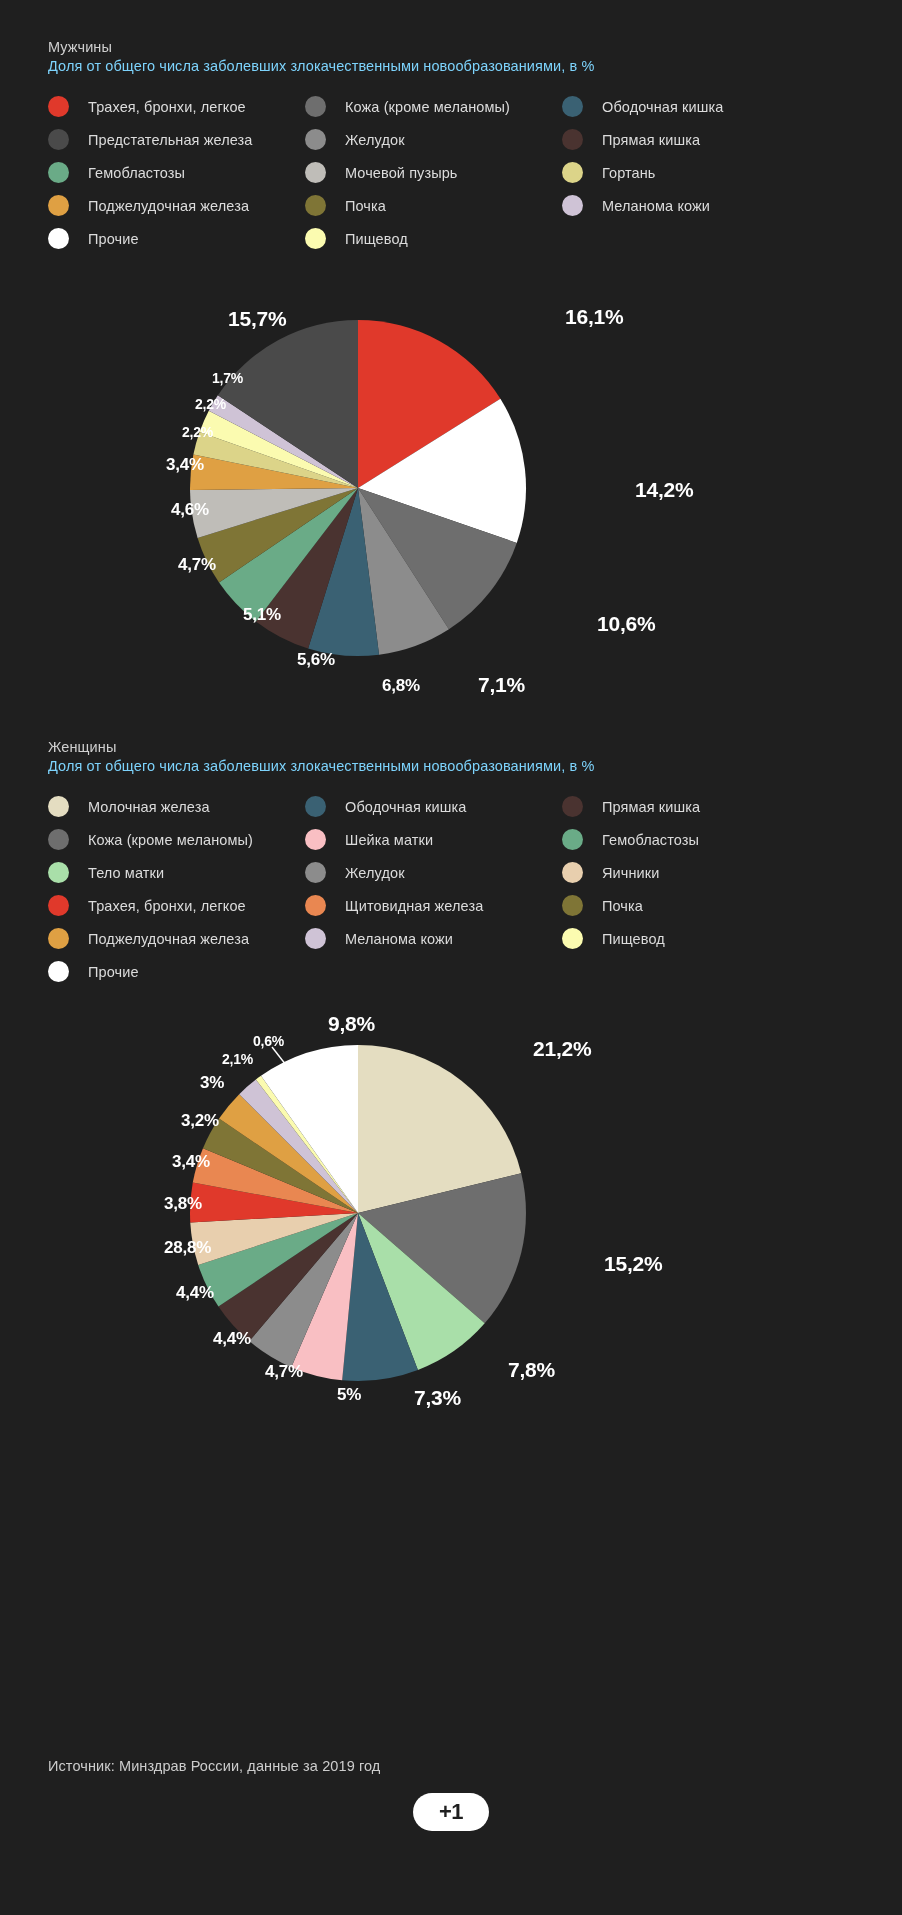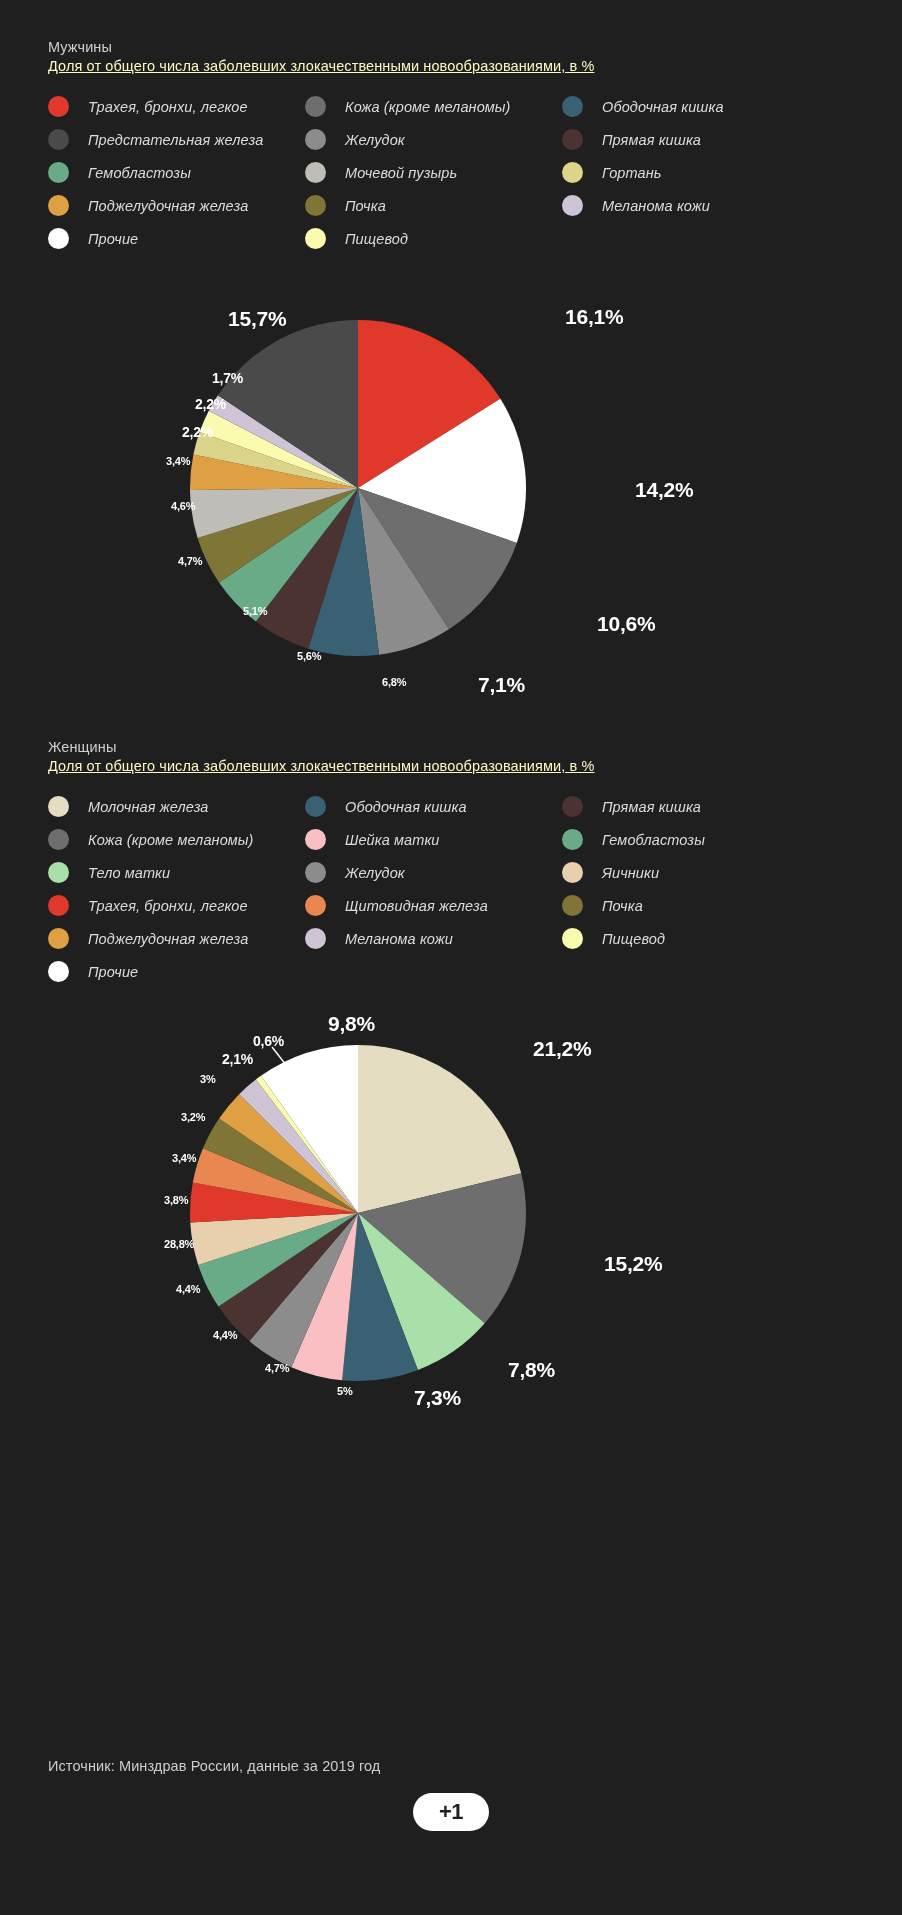--- a/index.html
+++ b/index.html
@@ -20,38 +20,36 @@
   .section-head { position: absolute; left: 48px; }
   .sec-title {
     font-size: 14.5px;
     color: #cfcfcf;
     letter-spacing: .1px;
     line-height: 19px;
     white-space: nowrap;
   }
   .sec-sub {
     font-size: 14.5px;
-    color: #fef9c3;
+    color: #7dd3fc;
     letter-spacing: .1px;
     line-height: 19px;
     white-space: nowrap;
-    text-decoration: underline;
   }
 
   
   .legend { position: absolute; left: 48px; width: 810px; }
   .legend-col {
     position: absolute;
     top: 0;
   }
   .legend-item {
     display: flex;
     align-items: center;
     height: 33px;
-    font-style: italic;
   }
   .swatch {
     width: 21px;
     height: 21px;
     border-radius: 50%;
     flex: 0 0 21px;
   }
   .legend-label {
     margin-left: 19px;
     font-size: 14.5px;
@@ -65,21 +63,21 @@
   .pie { display: block; }
 
   .pct {
     position: absolute;
     color: #ffffff;
     font-weight: bold;
     white-space: nowrap;
     letter-spacing: -0.2px;
   }
   .pct.big  { font-size: 21px; }
-  .pct.mid  { font-size: 11px; }
+  .pct.mid  { font-size: 17px; }
   .pct.sml  { font-size: 14px; }
 
   
   .source {
     position: absolute;
     left: 48px;
     top: 1727px;
     font-size: 14.5px;
     color: #cdcdcd;
     letter-spacing: .1px;

